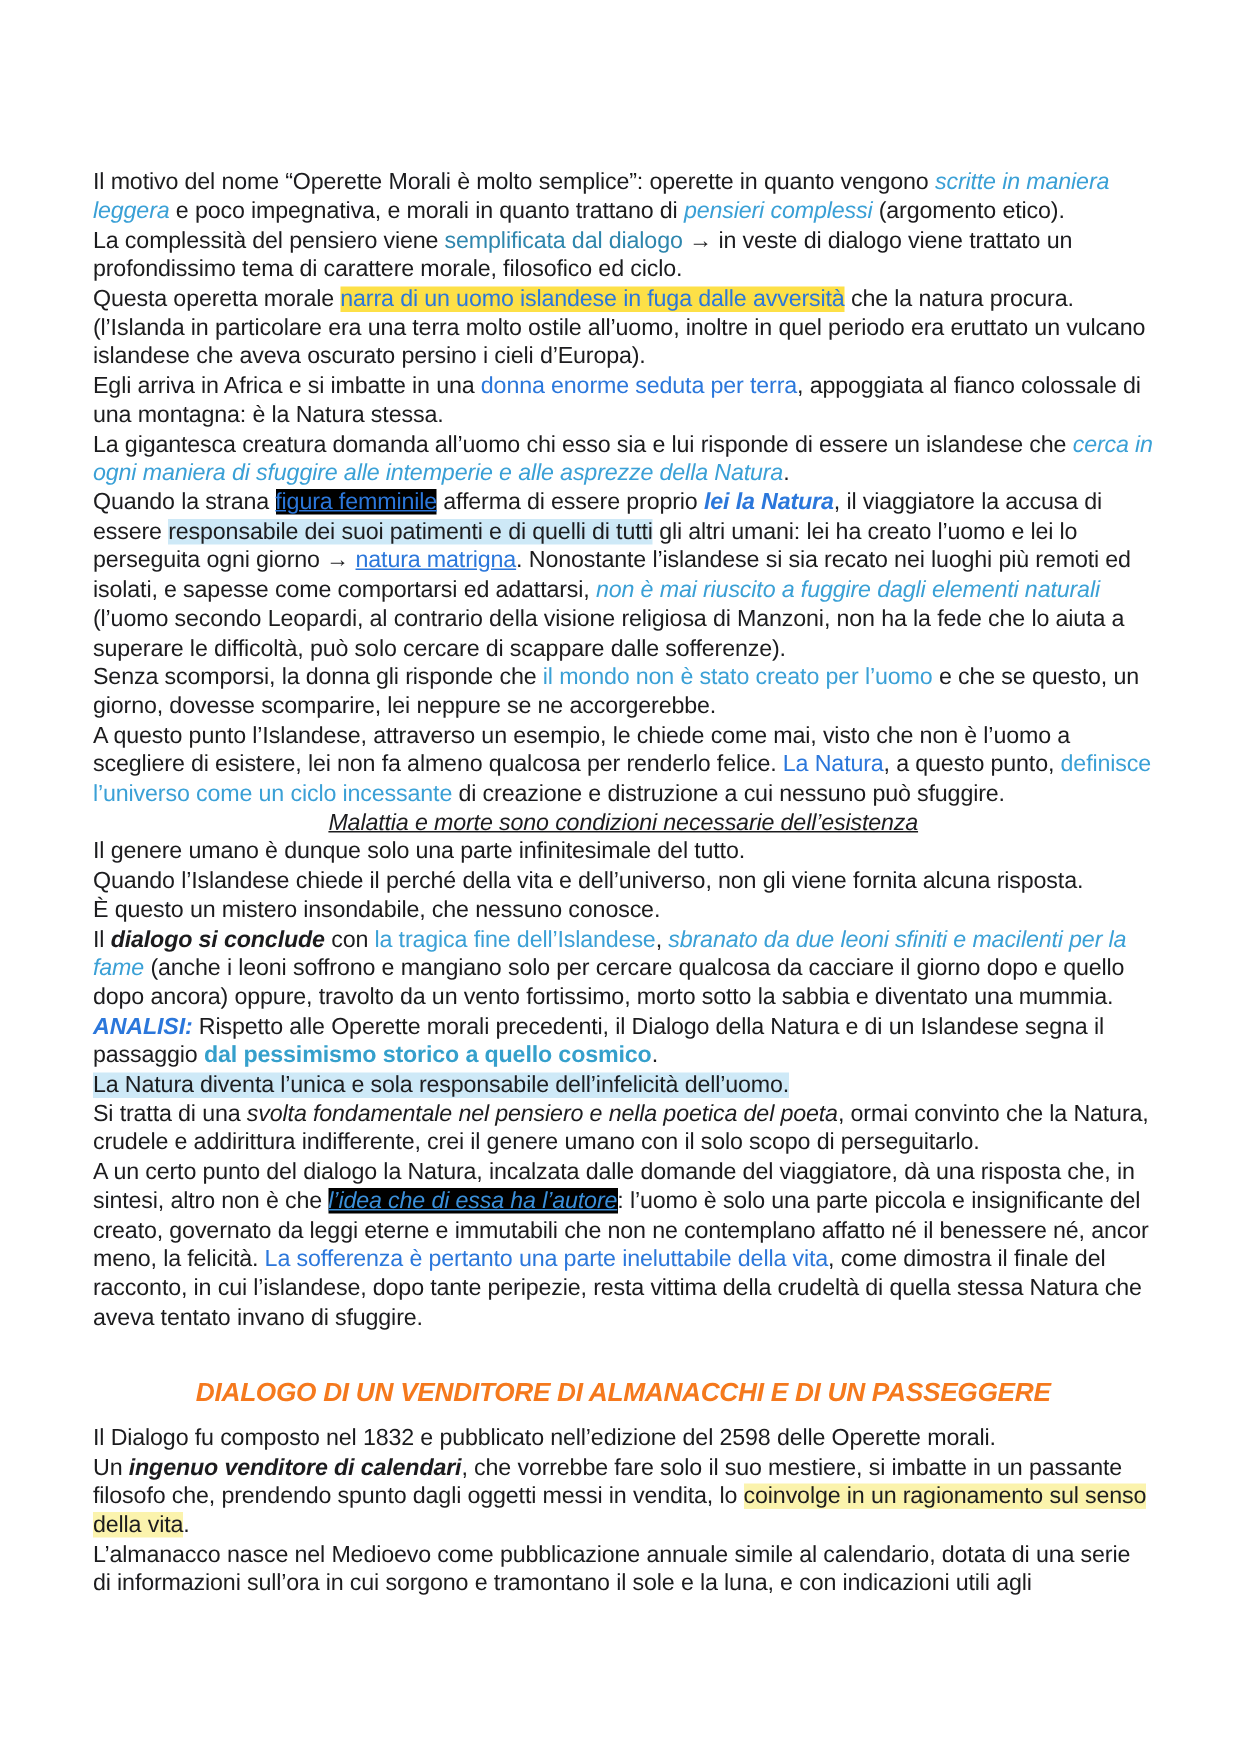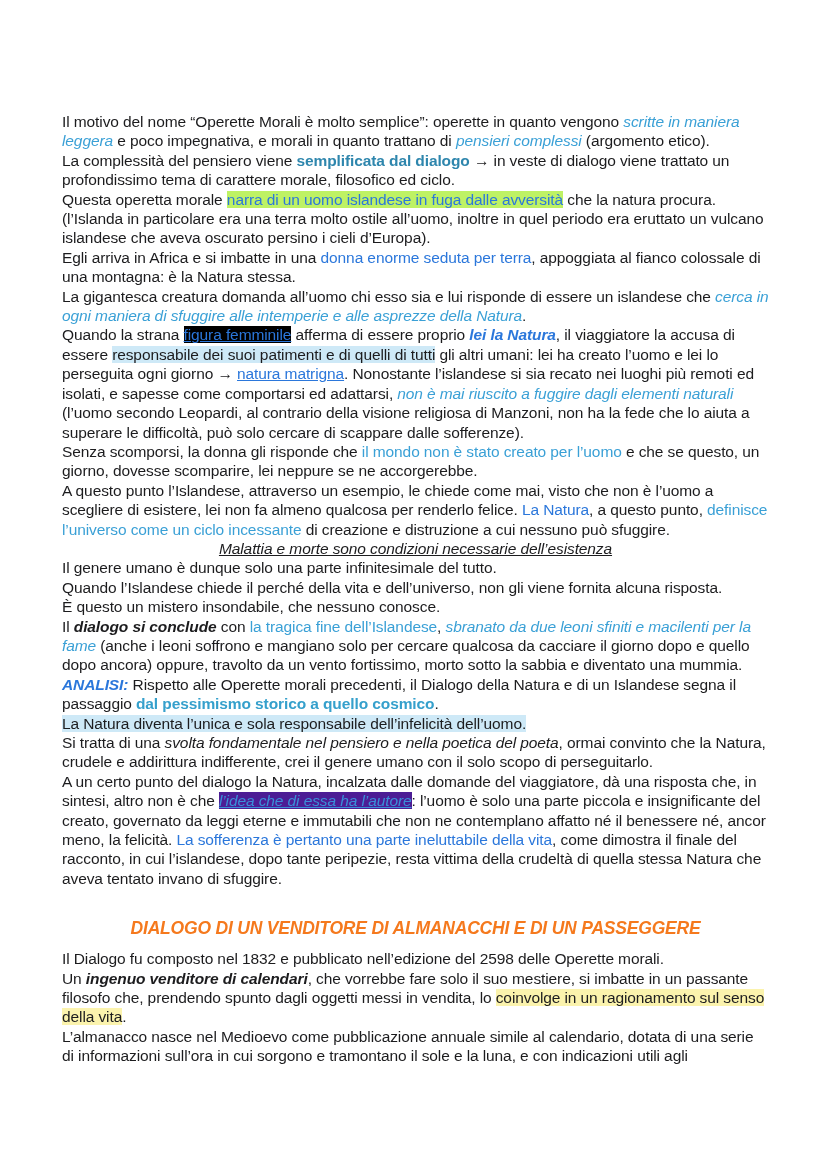--- a/index.html
+++ b/index.html
@@ -43,27 +43,27 @@
   }
   
   .cyan      { color: #3aa0d6; }
   .cyan-i    { color: #3aa0d6; font-style: italic; }
   .cyan-b    { color: #35a0cc; font-weight: bold; }
   .blue      { color: #2b77db; }
   .blue-b    { color: #2b77db; font-weight: normal; }
   .blue-bi   { color: #2b77db; font-weight: bold; font-style: italic; }
   .blue-u    { color: #2b77db; text-decoration: underline; }
   .blue-u-hl { color: #2b77db; text-decoration: underline; background: #000000; }
-  .blue-i-u-hl { color: #3a8fd9; font-style: italic; text-decoration: underline; background: #4c1d95; text-align: center; }
-  .blue-hl   { color: #2b77db; background: #bef264; }
+  .blue-i-u-hl { color: #3a8fd9; font-style: italic; text-decoration: underline; background: #000000; text-align: center; }
+  .blue-hl   { color: #2b77db; background: #fde047; }
   .hl-blue   { background: #cee9f7; }
   .hl-yellow { background: #fbf3ad; }
   .b-i       { font-weight: bold; font-style: italic; }
   .i         { font-style: italic; }
-  .teal-b    { color: #2e86ad; font-weight: bold; }
+  .teal-b    { color: #2e86ad; font-weight: normal; }
 </style>
 </head>
 <body>
 
 <div class="page">
   <div class="doc">
       <p class="para"><span>Il motivo del nome “Operette Morali è molto semplice”: operette in quanto vengono </span><span class="cyan-i">scritte in maniera leggera</span><span> e poco impegnativa, e morali in quanto trattano di </span><span class="cyan-i">pensieri complessi</span><span> (argomento etico).</span></p>
       <p class="para"><span>La complessità del pensiero viene </span><span class="teal-b">semplificata dal dialogo</span><span> → in veste di dialogo viene trattato un profondissimo tema di carattere morale, filosofico ed ciclo.</span></p>
       <p class="para"><span>Questa operetta morale </span><span class="blue-hl">narra di un uomo islandese in fuga dalle avversità</span><span> che la natura procura. (l’Islanda in particolare era una terra molto ostile all’uomo, inoltre in quel periodo era eruttato un vulcano islandese che aveva oscurato persino i cieli d’Europa).</span></p>
       <p class="para"><span>Egli arriva in Africa e si imbatte in una </span><span class="blue-b">donna enorme seduta per terra</span><span>, appoggiata al fianco colossale di una montagna: è la Natura stessa.</span></p>

